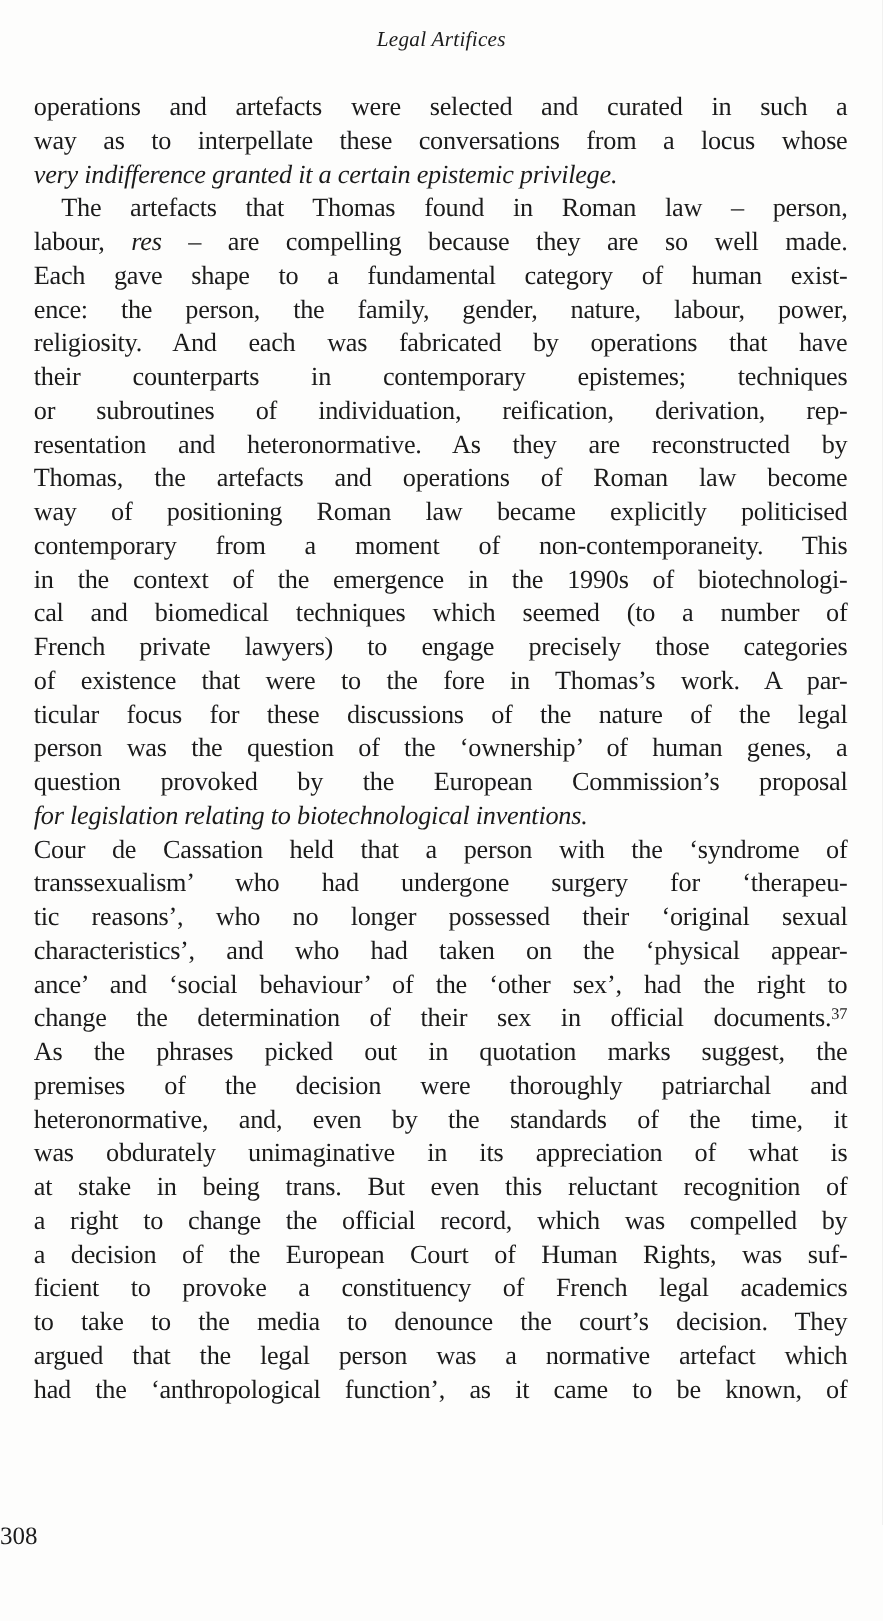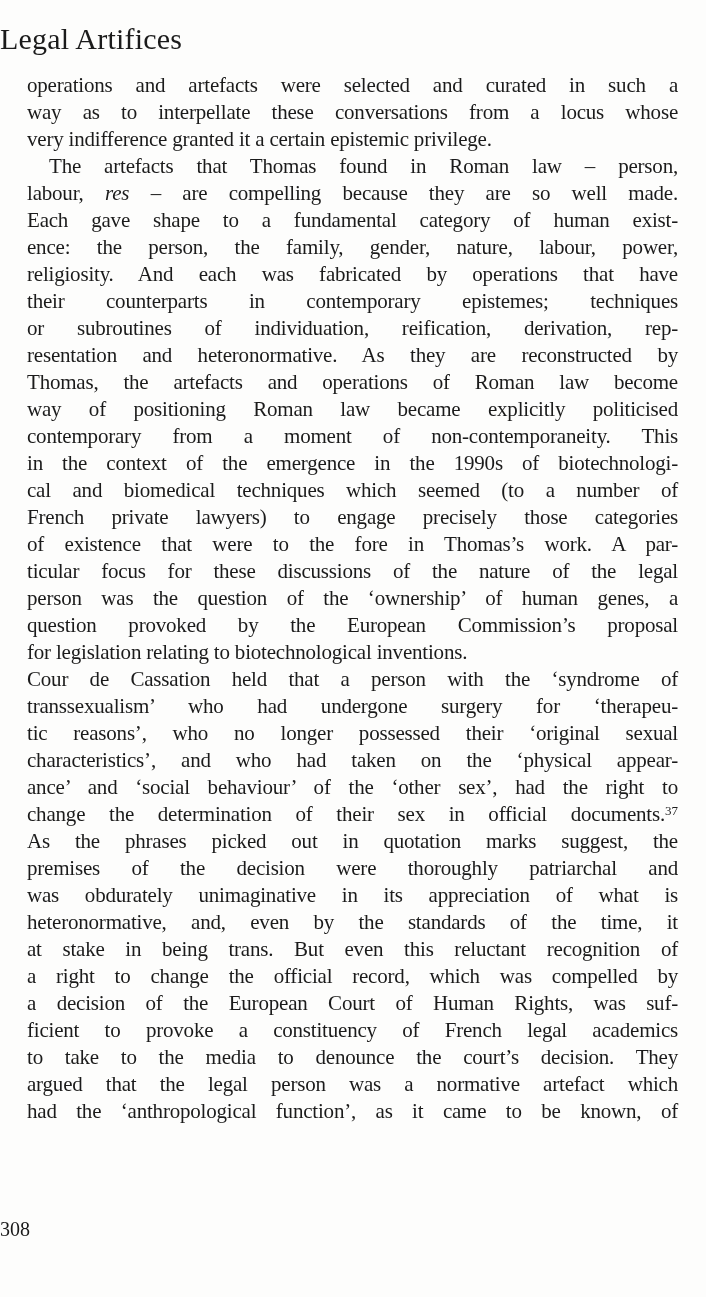--- a/index.html
+++ b/index.html
@@ -15,42 +15,44 @@
     background: #fdfdfc;
     color: #1b1b1b;
     font-family: "Liberation Serif", "DejaVu Serif", serif;
     overflow: hidden;
   }
   .running-header {
     position: absolute;
     top: 22px;
     left: 0;
     width: 100%;
-    text-align: left;
-    font-size: 30px;
+    text-align: center;
+    font-style: italic;
+    font-size: 17px;
     letter-spacing: 0.2px;
   }
   .text-body {
     position: absolute;
     top: 72px;
     left: 27px;
     width: 651px;
     font-size: 21px;
     line-height: 27px;
     letter-spacing: -0.2px;
   }
   .line {
     text-align: justify;
     text-align-last: justify;
     white-space: normal;
     height: 27px;
     overflow: visible;
   }
   .line.flush {
     text-align-last: left;
+    font-style: italic;
   }
   .line.indent {
     text-indent: 22px;
   }
   .line i {
     font-style: italic;
   }
   .line sup {
     font-size: 0.62em;
     line-height: 0;
@@ -96,22 +98,22 @@
       <div class="line">question provoked by the European Commission’s proposal</div>
       <div class="line flush">for legislation relating to biotechnological inventions.</div>
       <div class="line">Cour de Cassation held that a person with the ‘syndrome of</div>
       <div class="line">transsexualism’ who had undergone surgery for ‘therapeu-</div>
       <div class="line">tic reasons’, who no longer possessed their ‘original sexual</div>
       <div class="line">characteristics’, and who had taken on the ‘physical appear-</div>
       <div class="line">ance’ and ‘social behaviour’ of the ‘other sex’, had the right to</div>
       <div class="line">change the determination of their sex in official documents.<sup>37</sup></div>
       <div class="line">As the phrases picked out in quotation marks suggest, the</div>
       <div class="line">premises of the decision were thoroughly patriarchal and</div>
+      <div class="line">heteronormative, and, even by the standards of the time, it</div>
       <div class="line">was obdurately unimaginative in its appreciation of what is</div>
-      <div class="line">heteronormative, and, even by the standards of the time, it</div>
       <div class="line">at stake in being trans. But even this reluctant recognition of</div>
       <div class="line">a right to change the official record, which was compelled by</div>
       <div class="line">a decision of the European Court of Human Rights, was suf-</div>
       <div class="line">ficient to provoke a constituency of French legal academics</div>
       <div class="line">to take to the media to denounce the court’s decision. They</div>
       <div class="line">argued that the legal person was a normative artefact which</div>
       <div class="line">had the ‘anthropological function’, as it came to be known, of</div>
     </div>
 
   <div class="page-number">308</div>

